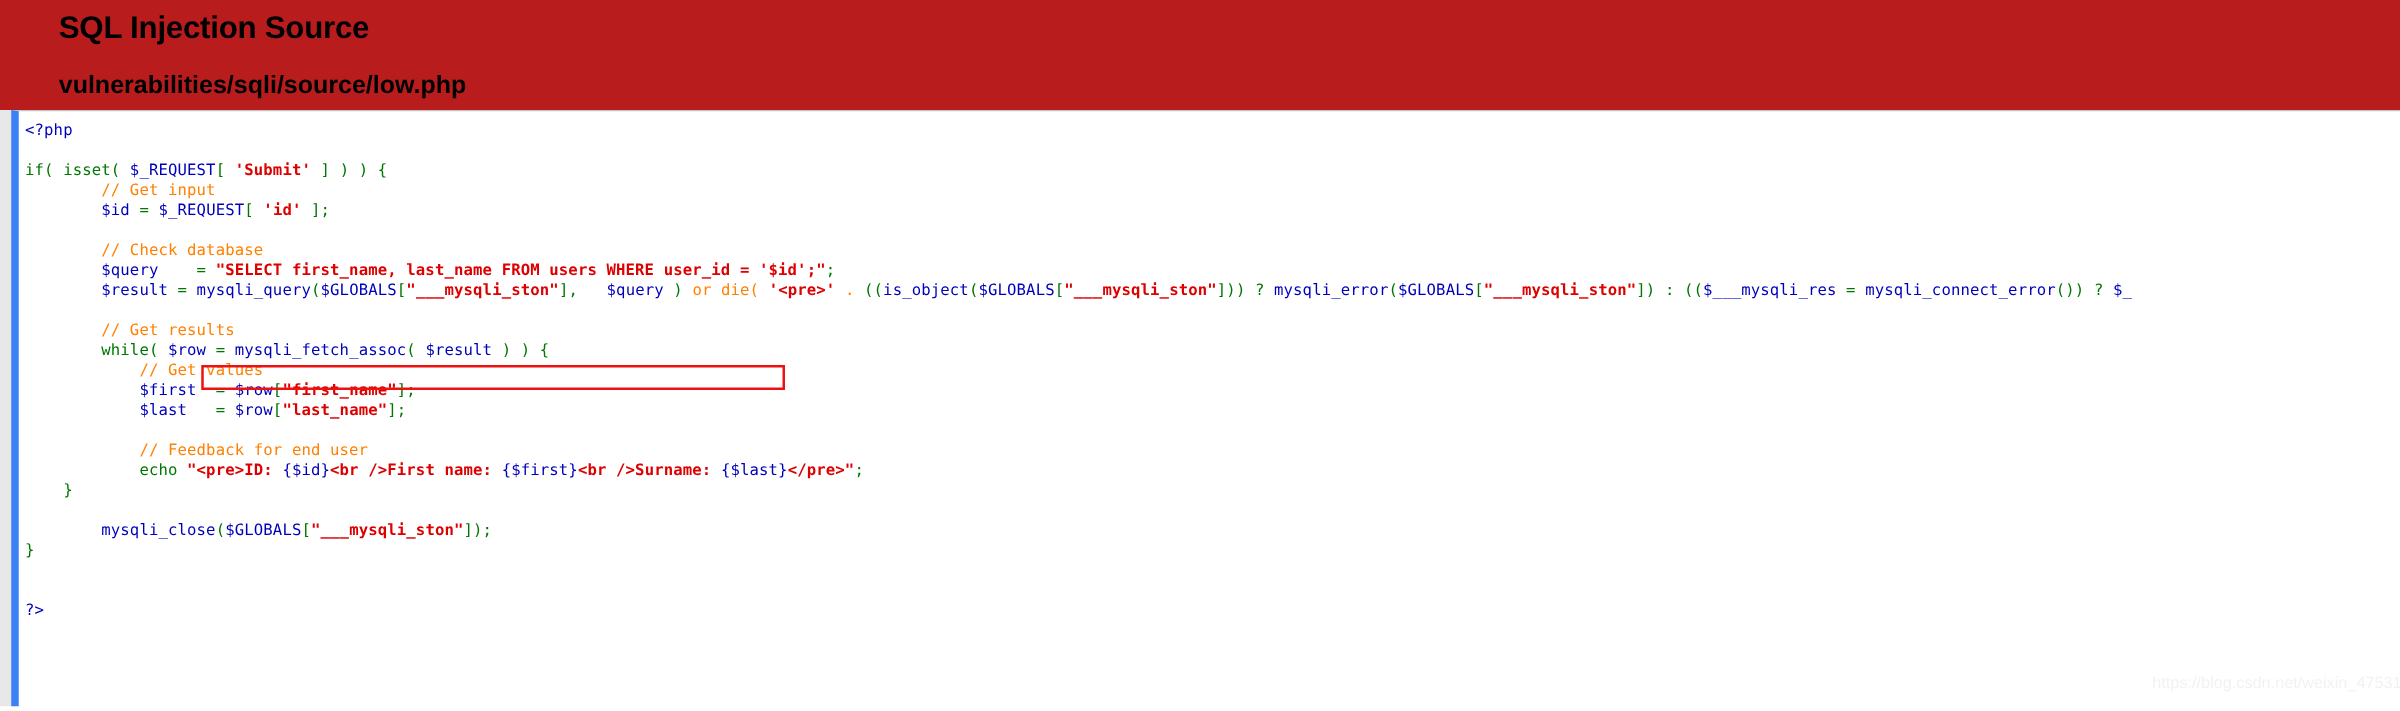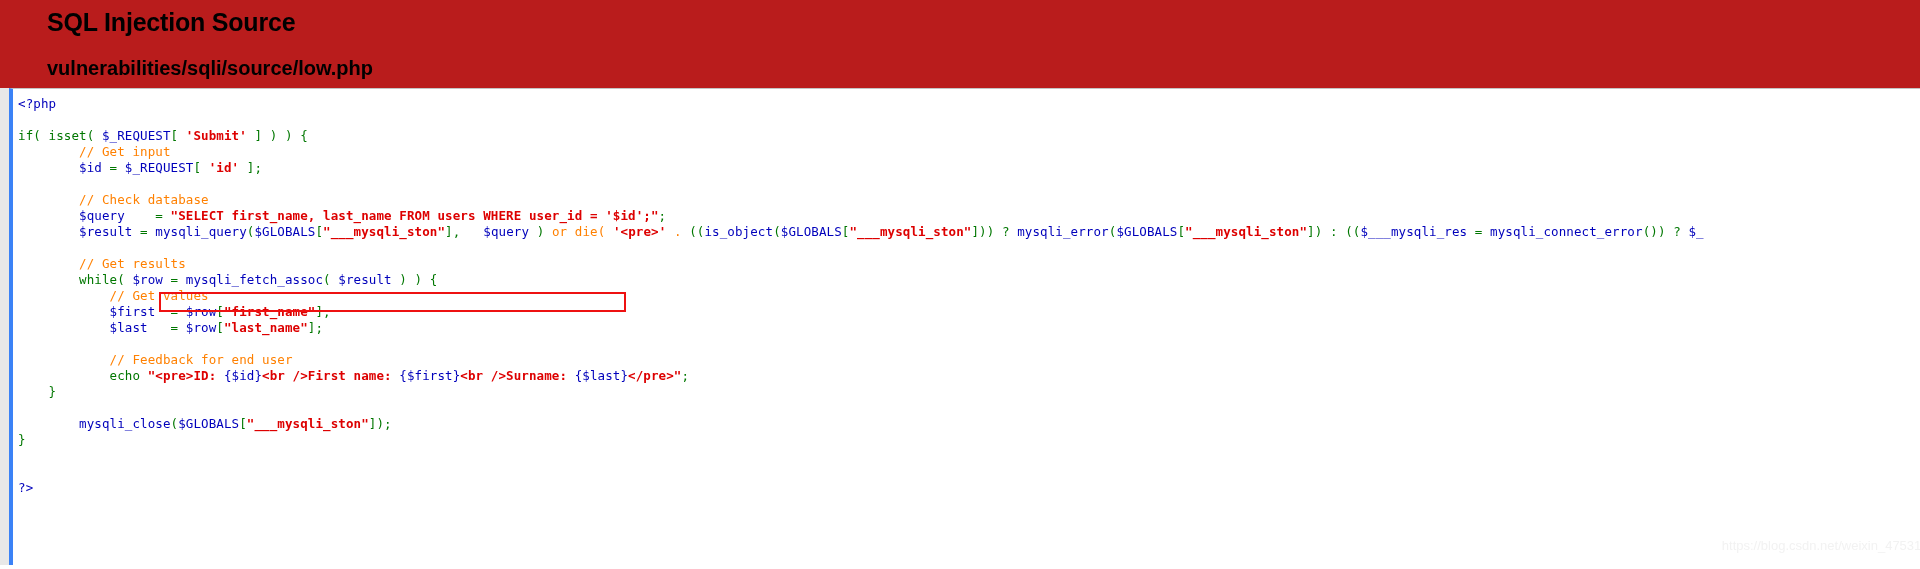--- a/index.html
+++ b/index.html
@@ -40,21 +40,21 @@
     padding: 20px 0 0 2px;
     line-height: 20px;
   }
   .code-panel {
     position: absolute;
     left: 9px;
     top: 88px;
     width: 1911px;
     height: 481px;
     background: #ffffff;
-    border-left: 4px solid #3b82f6;
+    border-left: 6px solid #3b82f6;
     border-top: 1px solid #c4c4c4;
     box-sizing: border-box;
     overflow: hidden;
   }
   .code {
     font-family: "DejaVu Sans Mono", "Liberation Mono", monospace;
     font-size: 12.5px;
     line-height: 16px;
     white-space: pre;
     padding: 7px 0 0 5px;

